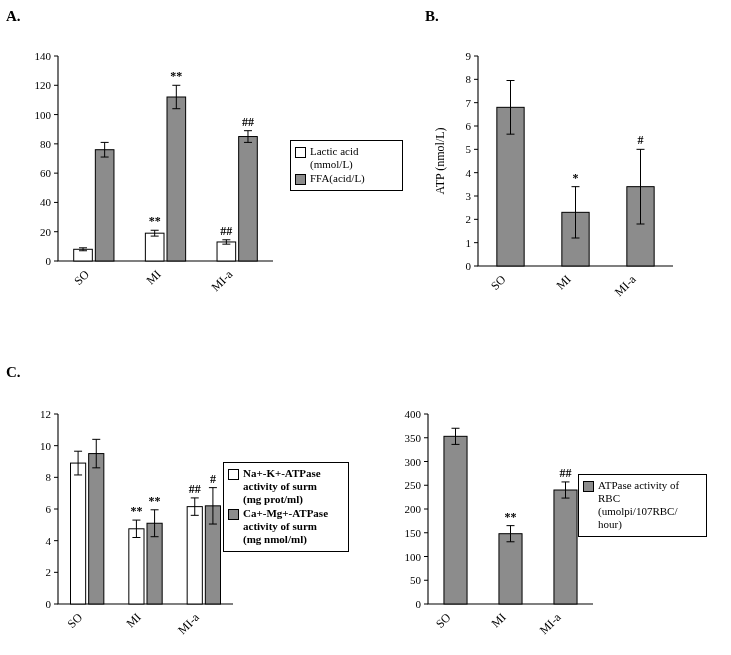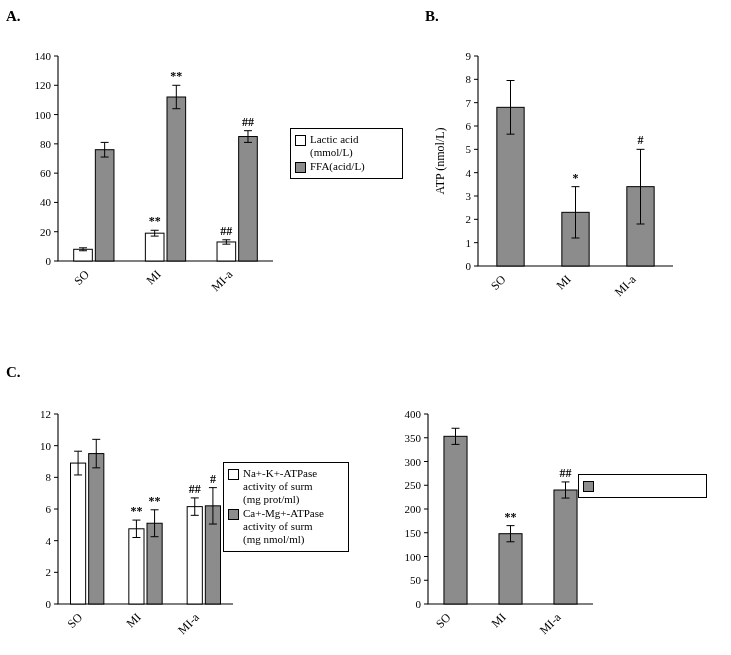--- a/index.html
+++ b/index.html
@@ -98,21 +98,21 @@
       <line x1="204.35000000000002" y1="198.16071428571428" x2="212.35000000000002" y2="198.16071428571428" class="err"></line>
       <text x="208.35000000000002" y="188.76785714285714" class="sig" text-anchor="middle">##</text>
       <rect x="220.66666666666669" y="90.53571428571429" width="18.633333333333336" height="124.46428571428571" class="bar-filled"></rect>
       <line x1="229.98333333333335" y1="84.67857142857144" x2="229.98333333333335" y2="96.39285714285714" class="err"></line>
       <line x1="225.98333333333335" y1="84.67857142857144" x2="233.98333333333335" y2="84.67857142857144" class="err"></line>
       <line x1="225.98333333333335" y1="96.39285714285714" x2="233.98333333333335" y2="96.39285714285714" class="err"></line>
       <text x="229.98333333333335" y="79.67857142857144" class="sig" text-anchor="middle">##</text>
       <text x="215.16666666666669" y="229" class="catlabel" text-anchor="end" transform="rotate(-45 215.16666666666669 229)">MI-a</text>
     </svg>
 </div>
-<div class="legend-box" style="left:290px;top:128px;width:102px;">
+<div class="legend-box" style="left:290px;top:140px;width:102px;">
   <div class="legend-row">
     <span class="swatch sw-open"></span>
     <span class="legend-text">Lactic acid
 (mmol/L)</span>
   </div>
   <div class="legend-row">
     <span class="swatch sw-filled"></span>
     <span class="legend-text">FFA(acid/L)</span>
   </div>
 </div>
@@ -204,21 +204,21 @@
       <line x1="172.75000000000003" y1="111.33333333333331" x2="180.75000000000003" y2="111.33333333333331" class="err"></line>
       <text x="176.75000000000003" y="88.91666666666666" class="sig" text-anchor="middle">##</text>
       <rect x="187.33333333333334" y="101.83333333333333" width="15.166666666666668" height="98.16666666666667" class="bar-filled"></rect>
       <line x1="194.91666666666669" y1="83.62500000000001" x2="194.91666666666669" y2="120.04166666666666" class="err"></line>
       <line x1="190.91666666666669" y1="83.62500000000001" x2="198.91666666666669" y2="83.62500000000001" class="err"></line>
       <line x1="190.91666666666669" y1="120.04166666666666" x2="198.91666666666669" y2="120.04166666666666" class="err"></line>
       <text x="194.91666666666669" y="78.62500000000001" class="sig" text-anchor="middle">#</text>
       <text x="181.83333333333334" y="214" class="catlabel" text-anchor="end" transform="rotate(-45 181.83333333333334 214)">MI-a</text>
     </svg>
 </div>
-<div class="legend-box" style="left:223px;top:462px;width:115px;">
+<div class="legend-box" style="left:223px;top:462px;width:115px;font-weight:bold;">
   <div class="legend-row">
     <span class="swatch sw-open"></span>
     <span class="legend-text">Na+-K+-ATPase
 activity of surm
 (mg prot/ml)</span>
   </div>
   <div class="legend-row">
     <span class="swatch sw-filled"></span>
     <span class="legend-text">Ca+-Mg+-ATPase
 activity of surm
@@ -262,14 +262,18 @@
       <line x1="185.5" y1="77.92500000000001" x2="185.5" y2="94.075" class="err"></line>
       <line x1="181.5" y1="77.92500000000001" x2="189.5" y2="77.92500000000001" class="err"></line>
       <line x1="181.5" y1="94.075" x2="189.5" y2="94.075" class="err"></line>
       <text x="185.5" y="72.92500000000001" class="sig" text-anchor="middle">##</text>
       <text x="181.5" y="214" class="catlabel" text-anchor="end" transform="rotate(-45 181.5 214)">MI-a</text>
     </svg>
 </div>
 <div class="legend-box" style="left:578px;top:474px;width:118px;">
   <div class="legend-row">
     <span class="swatch sw-filled"></span>
+    <span class="legend-text">ATPase activity of
+RBC
+(umolpi/107RBC/
+hour)</span>
   </div>
 </div>
 
 </body></html>

